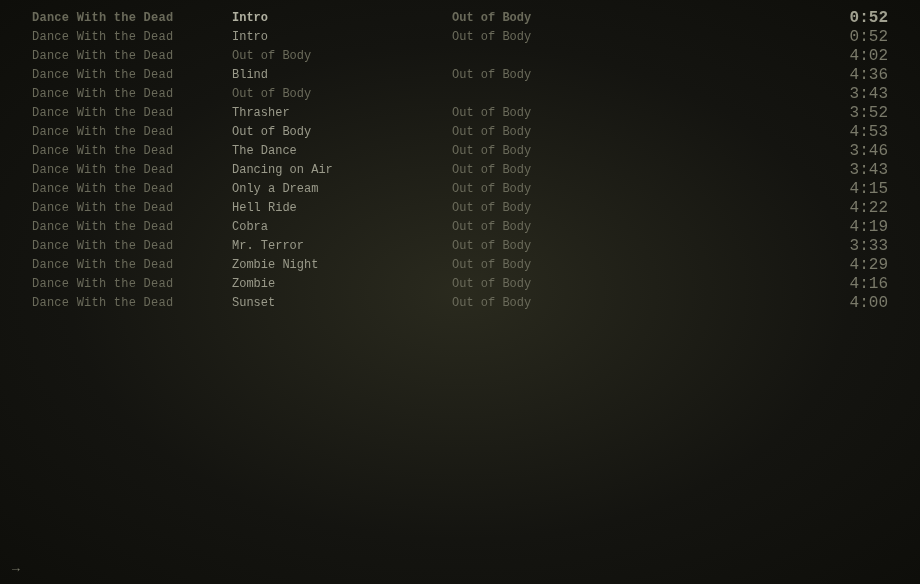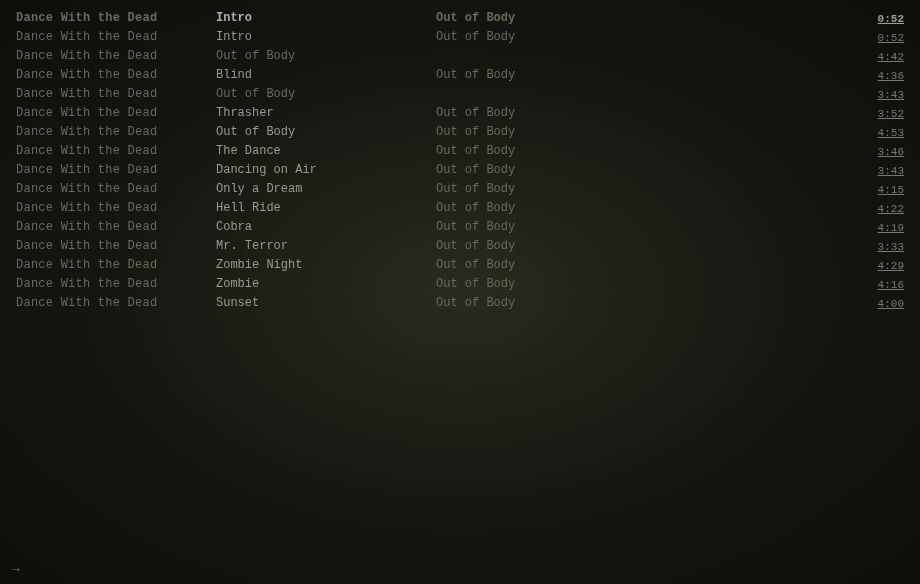--- a/index.html
+++ b/index.html
@@ -20,22 +20,22 @@
       position: relative;
     }
 
     .track-list {
       padding: 8px 0;
       width: 100%;
     }
 
     .track-row {
       display: flex;
-      align-items: flex-end;
-      padding: 2px 16px;
+      align-items: center;
+      padding: 2px 32px;
       height: 19px;
       width: 100%;
     }
 
     .track-row.header {
       color: #a0a090;
       font-weight: bold;
     }
 
     .col-artist {
@@ -61,22 +61,21 @@
       flex: 1;
       color: #6a6a5a;
       font-size: 12px;
     }
 
     .col-duration {
       width: 60px;
       text-align: right;
       flex-shrink: 0;
       color: #7a7a6a;
-      font-size: 11px;
-      text-decoration: underline;
+      font-size: 16px;
     }
 
     .track-row.header .col-duration {
       color: #a0a090;
     }
 
     .bottom-arrow {
       position: absolute;
       bottom: 8px;
       left: 12px;
@@ -97,21 +96,21 @@
   </div>
 <div class="track-row">
       <div class="col-artist">Dance With the Dead</div>
       <div class="col-title">Intro</div>
       <div class="col-album">Out of Body</div>
       <div class="col-duration">0:52</div>
     </div>
     <div class="track-row">
       <div class="col-artist">Dance With the Dead</div>
       <div class="col-album">Out of Body</div>
-      <div class="col-duration">4:42</div>
+      <div class="col-duration">4:02</div>
     </div>
     <div class="track-row">
       <div class="col-artist">Dance With the Dead</div>
       <div class="col-title">Blind</div>
       <div class="col-album">Out of Body</div>
       <div class="col-duration">4:36</div>
     </div>
     <div class="track-row">
       <div class="col-artist">Dance With the Dead</div>
       <div class="col-album">Out of Body</div>

